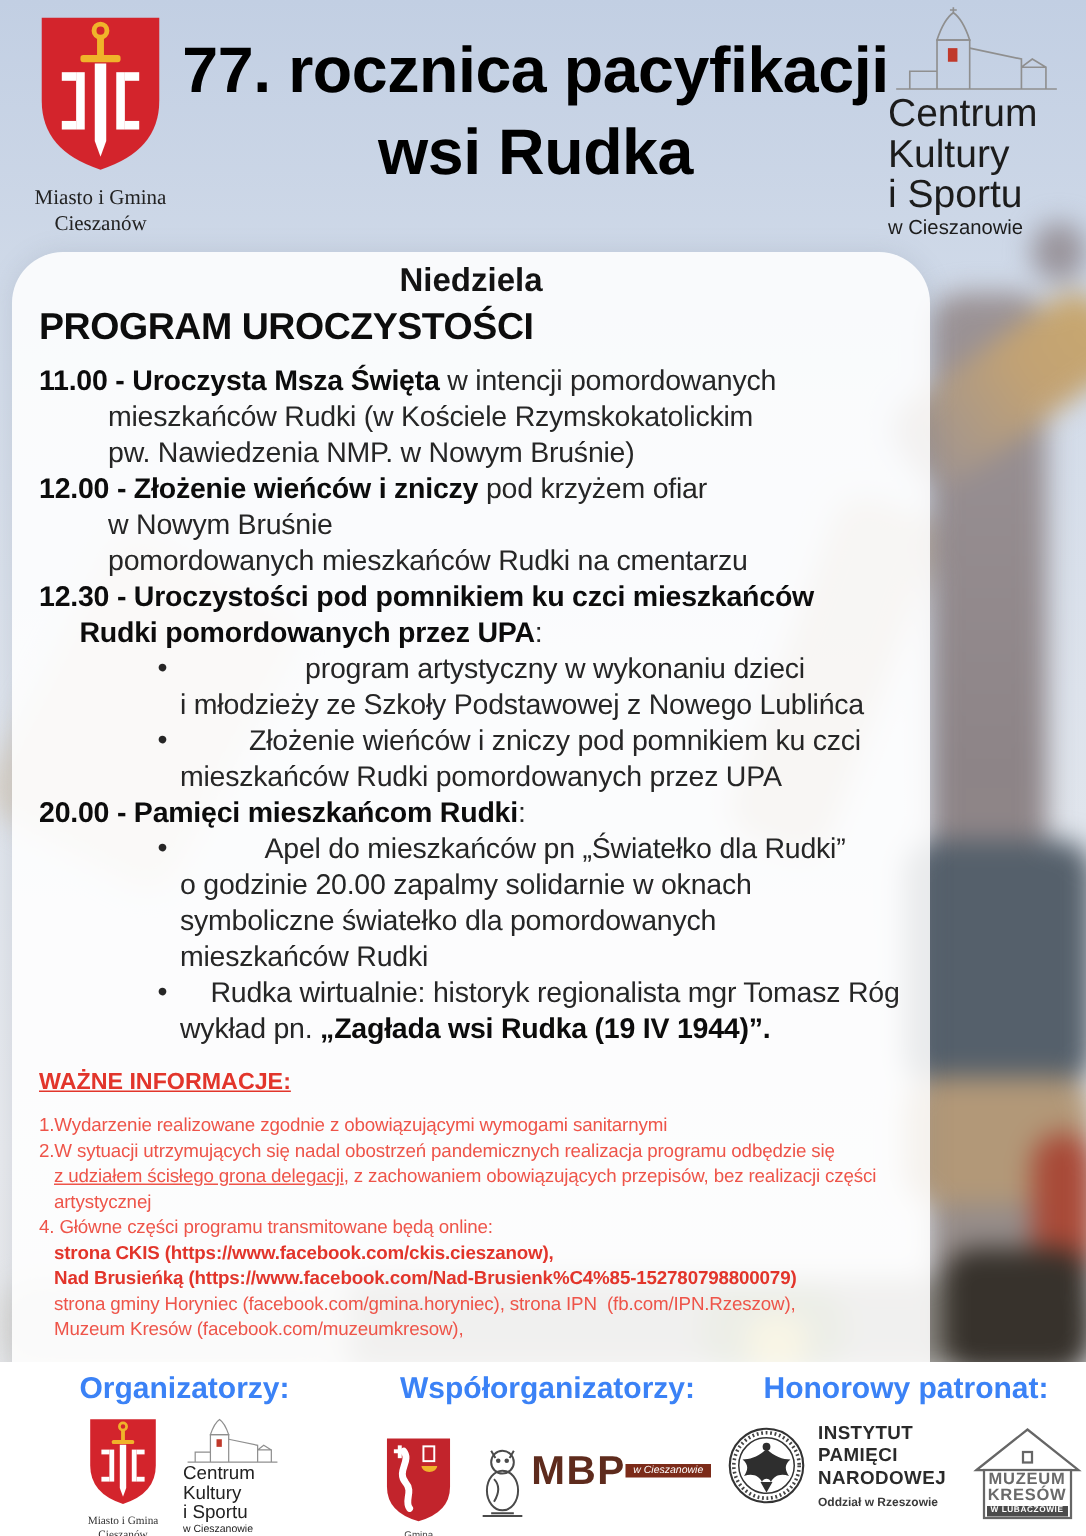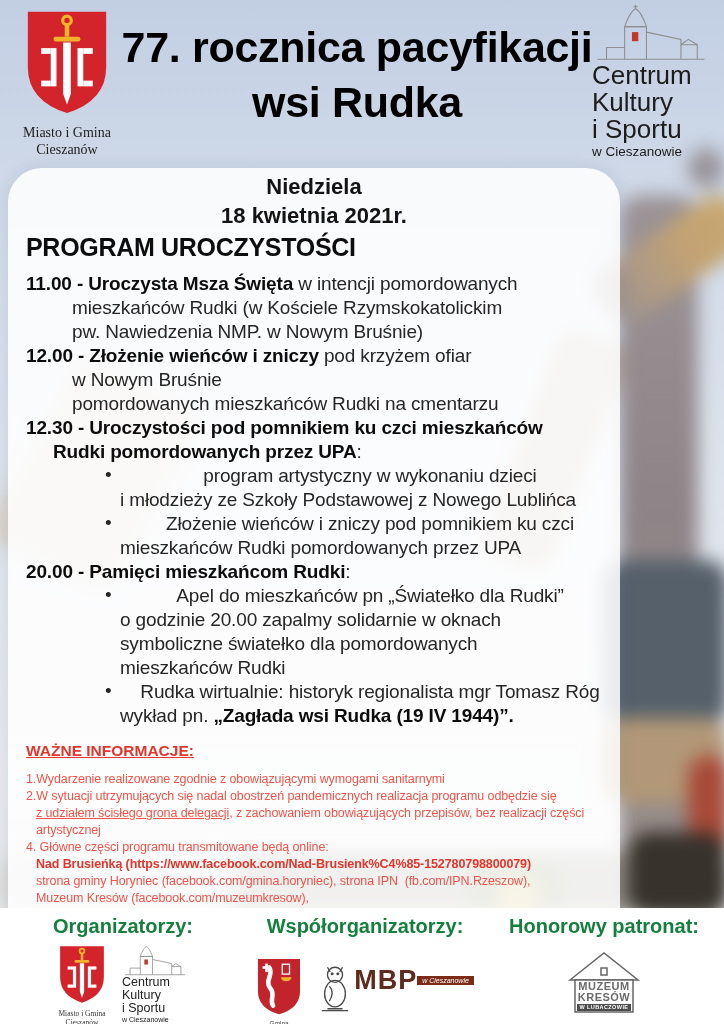--- a/index.html
+++ b/index.html
@@ -56,21 +56,21 @@
   .imp-line{font-size:12.5px;line-height:17px;color:var(--accent_red_light,#ee5449);
     white-space:pre;letter-spacing:-0.1px;}
   .imp-cont{margin-left:10px;}
   .imp-b{font-weight:700;color:var(--accent_red,#e2352b);}
   .u{text-decoration:underline;}
 
   
   .footer{position:absolute;left:0;top:908px;width:724px;height:116px;background:#fff;display:flex;}
   .fcol{display:flex;flex-direction:column;align-items:center;}
   .fc1{width:246px;} .fc2{width:238px;gap:13px;} .fc3{width:240px;}
-  .fhead{font-size:20px;font-weight:700;color:#15803d;margin-top:7px;}
+  .fhead{font-size:20px;font-weight:700;color:#3b82f6;margin-top:7px;}
   .logos{display:flex;gap:16px;margin-top:6px;align-items:flex-start;}
   .arms-sm{text-align:center;}
   .arms-sm svg{width:48px;display:block;margin:0 auto;}
   .arms-cap-sm{font-family:"Liberation Serif",serif;font-size:7.5px;line-height:9px;color:#333;margin-top:3px;}
   .ckis-sm svg{width:66px;height:32px;}
   .ckis-sm .ck{font-size:12.5px;line-height:13px;color:#222;}
   .ckis-sm .ck4{font-size:7px;line-height:10px;color:#222;}
   .hory{text-align:center;}
   .hory svg{width:46px;display:block;margin:0 auto;}
   .hory-cap{font-size:6.5px;line-height:9px;color:#444;margin-top:3px;}
@@ -152,21 +152,20 @@
     </svg>
     <div class="ck">Centrum</div>
     <div class="ck">Kultury</div>
     <div class="ck">i Sportu</div>
     <div class="ck4">w Cieszanowie</div>
   </div>
 
   <div class="panel">
     <div class="date">
       <div>Niedziela</div>
-      <div>18 kwietnia 2021r.</div>
     </div>
     <div class="ptitle">PROGRAM UROCZYSTOŚCI</div>
 
     <div class="sched">
       <div class="l"><b>11.00 - Uroczysta Msza Święta</b><span> w intencji pomordowanych</span></div>
       <div class="l cont">mieszkańców Rudki (w Kościele Rzymskokatolickim</div>
       <div class="l cont">pw. Nawiedzenia NMP. w Nowym Bruśnie)</div>
 
       <div class="l"><b>12.00 - Złożenie wieńców i zniczy</b><span> pod krzyżem ofiar</span></div>
       <div class="l cont">w Nowym Bruśnie</div>
@@ -188,20 +187,21 @@
       <div class="l bcont"><span>wykład pn. </span><b>„Zagłada wsi Rudka (19 IV 1944)”.</b></div>
     </div>
 
     <div class="imp">
       <div class="imp-head">WAŻNE INFORMACJE:</div>
       <div class="imp-line">1.Wydarzenie realizowane zgodnie z obowiązującymi wymogami sanitarnymi</div>
       <div class="imp-line">2.W sytuacji utrzymujących się nadal obostrzeń pandemicznych realizacja programu odbędzie się</div>
       <div class="imp-line imp-cont"><span class="u">z udziałem ścisłego grona delegacji</span><span>, z zachowaniem obowiązujących przepisów, bez realizacji części</span></div>
       <div class="imp-line imp-cont">artystycznej</div>
       <div class="imp-line">4. Główne części programu transmitowane będą online:</div>
+      <div class="imp-line imp-cont imp-b">strona CKIS (https://www.facebook.com/ckis.cieszanow),</div>
       <div class="imp-line imp-cont imp-b">Nad Brusieńką (https://www.facebook.com/Nad-Brusienk%C4%85-152780798800079)</div>
       <div class="imp-line imp-cont">strona gminy Horyniec (facebook.com/gmina.horyniec), strona IPN  (fb.com/IPN.Rzeszow),</div>
       <div class="imp-line imp-cont">Muzeum Kresów (facebook.com/muzeumkresow),</div>
     </div>
   </div>
 
   <div class="footer">
 
     <div class="fcol fc1">
       <div class="fhead">Organizatorzy:</div>
@@ -274,20 +274,38 @@
             <div class="mbp-abbr">MBP</div>
             <div class="mbp-band">w Cieszanowie</div>
           </div>
         </div>
       </div>
     </div>
 
     <div class="fcol fc3">
       <div class="fhead">Honorowy patronat:</div>
       <div class="logos">
+        <div class="ipn">
+          <svg viewBox="0 0 52 52">
+            <circle cx="26" cy="26" r="24.5" fill="none" stroke="#333" stroke-width="1.4"></circle>
+            <circle cx="26" cy="26" r="18.5" fill="none" stroke="#333" stroke-width="1"></circle>
+            <circle cx="26" cy="26" r="21.8" fill="none" stroke="#444" stroke-width="2.4" stroke-dasharray="1.2,1.8"></circle>
+            <circle cx="26" cy="13.5" r="2.6" fill="#2e2e2e"></circle>
+            <path d="M26,15 C21,20 15,22 10,22 C15,26 13,30 11,33 C17,31 21,33 23,37
+                     C24,34 28,34 29,37 C31,33 35,31 41,33 C39,30 37,26 42,22
+                     C37,22 31,20 26,15 Z" fill="#2e2e2e"></path>
+            <path d="M22,37 L26,44 L30,37 Z" fill="#2e2e2e"></path>
+          </svg>
+          <div class="ipn-txt">
+            <div class="ipn-l">INSTYTUT</div>
+            <div class="ipn-l">PAMIĘCI</div>
+            <div class="ipn-l">NARODOWEJ</div>
+            <div class="ipn-sub">Oddział w Rzeszowie</div>
+          </div>
+        </div>
         <div class="muzeum">
           <svg viewBox="0 0 76 68" fill="none" stroke="#666" stroke-width="1.5">
             <polygon points="4,30 38,3 72,30"></polygon>
             <rect x="35" y="18" width="6" height="7"></rect>
             <rect x="9" y="30" width="58" height="32" fill="#ffffff"></rect>
           </svg>
           <div class="mz mz1">MUZEUM</div>
           <div class="mz mz2">KRESÓW</div>
           <div class="mz-band">W LUBACZOWIE</div>
         </div>

